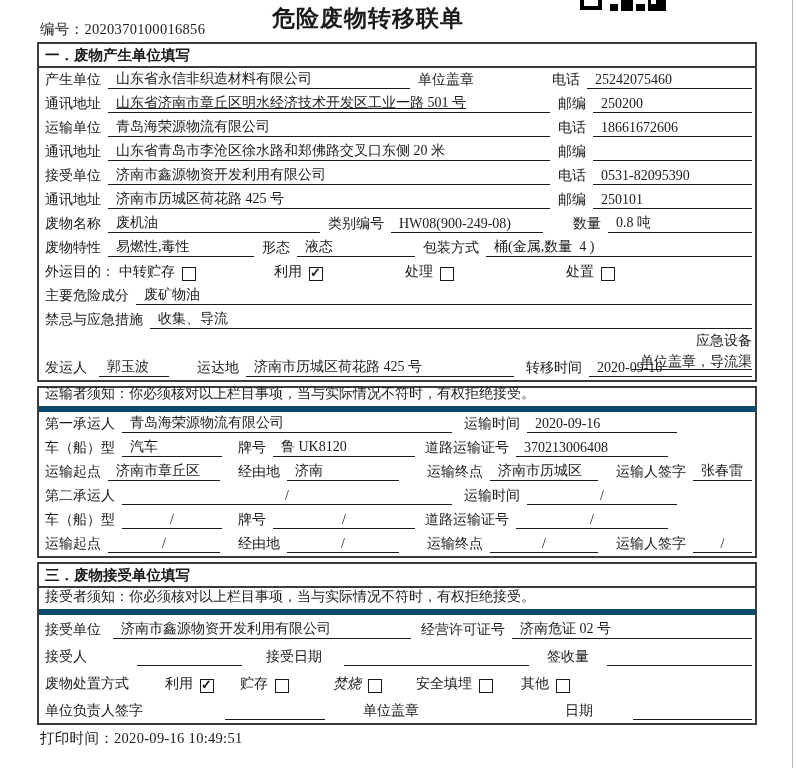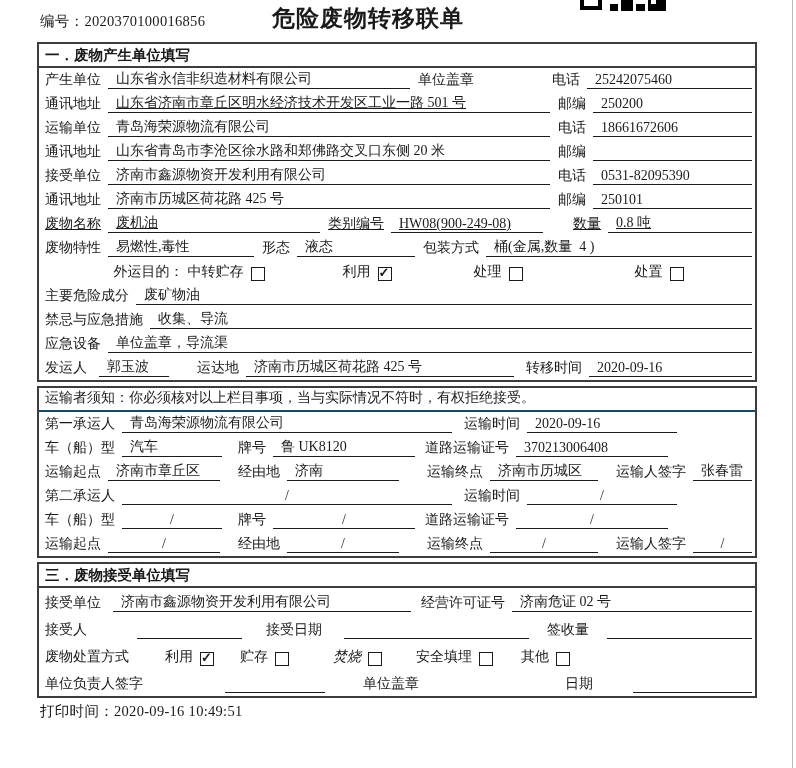--- a/index.html
+++ b/index.html
@@ -5,41 +5,41 @@
   html,body { margin:0; padding:0; background:#ffffff; }
   body {
     width:796px; height:768px; position:relative; overflow:hidden;
     font-family:"Liberation Serif","DejaVu Serif",serif;
     color:#1a1a1a; font-size:14px;
   }
   .page { position:relative; width:796px; height:768px; }
   .right-edge { position:absolute; left:792px; top:0; width:1px; height:768px; background:#b8b8b8; }
 
   .doc-header { position:relative; height:42px; }
-  .doc-number { position:absolute; left:40px; top:12px; font-size:14.5px; letter-spacing:0.3px; }
+  .doc-number { position:absolute; left:40px; top:20px; font-size:14.5px; letter-spacing:0.3px; }
   .doc-title {
     position:absolute; left:0; right:60px; top:3px; text-align:center;
     font-size:23px; font-weight:bold; letter-spacing:1px;
     font-family:"Liberation Sans","DejaVu Sans",sans-serif;
   }
   .qr { position:absolute; left:580px; top:0; width:100px; height:11px; }
   .qr i { position:absolute; background:#000; }
   .qr .finder { left:0; top:0; width:22px; height:10px; background:transparent;
     border-left:4px solid #000; border-right:4px solid #000; border-bottom:4px solid #000; box-sizing:border-box; }
 
   .sections { margin-left:37px; width:720px; }
   .section-box { border:2px solid #3c3c3c; margin-bottom:4px; box-sizing:border-box; background:#fff; }
   .section-header {
     height:24px; line-height:22px; box-sizing:border-box;
     border-bottom:2px solid #3c3c3c; padding-left:6px;
     font-weight:bold; font-size:14.5px;
     font-family:"Liberation Sans","DejaVu Sans",sans-serif;
   }
   .frow { display:flex; align-items:flex-end; padding:0 3px 0 6px; box-sizing:border-box; }
-  .frow.hline { border-bottom:2px solid #0c4a6e; }
+  .frow.hline { border-bottom:6px solid #0c4a6e; }
   .frow > * { margin-bottom:3px; }
   .lbl { white-space:pre; flex:0 0 auto; }
   .note { white-space:pre; flex:0 0 auto; }
   .val {
     border-bottom:1px solid #1a1a1a; padding:0 0 0 8px; margin-left:7px;
     box-sizing:border-box; flex:0 0 auto; white-space:pre; min-height:17px;
   }
   .val.flexv { flex:1 1 auto; }
   .val.center { text-align:center; padding-left:0; }
   .chk { display:flex; align-items:flex-end; flex:0 0 auto; }
@@ -103,37 +103,37 @@
           <span class="val" style="width: 442px;">济南市鑫源物资开发利用有限公司</span>
           <span class="lbl" style="margin-left: 8px;">电话</span>
           <span class="val flexv">0531-82095390</span>
         </div>
         <div class="frow" style="height: 24px;">
           <span class="lbl">通讯地址</span>
           <span class="val" style="width: 442px;">济南市历城区荷花路 425 号</span>
           <span class="lbl" style="margin-left: 8px;">邮编</span>
           <span class="val flexv">250101</span>
         </div>
-        <div class="frow" style="height: 24px; text-decoration: underline;">
+        <div class="frow" style="height: 24px;">
           <span class="lbl">废物名称</span>
           <span class="val" style="width: 212px;">废机油</span>
           <span class="lbl" style="margin-left: 8px;">类别编号</span>
           <span class="val" style="width: 152px;">HW08(900-249-08)</span>
           <span class="lbl" style="margin-left: 30px;">数量</span>
           <span class="val flexv">0.8 吨</span>
         </div>
         <div class="frow" style="height: 24px;">
           <span class="lbl">废物特性</span>
           <span class="val" style="width: 146px;">易燃性,毒性</span>
           <span class="lbl" style="margin-left: 8px;">形态</span>
           <span class="val" style="width: 118px;">液态</span>
           <span class="lbl" style="margin-left: 8px;">包装方式</span>
           <span class="val flexv">桶(金属,数量  4 )</span>
         </div>
-        <div class="frow" style="height: 24px; justify-content: center;">
+        <div class="frow" style="height: 24px;">
           <span class="lbl">外运目的：</span>
           <span class="chk" style="margin-left: 4px;">
             <span class="lbl">中转贮存</span>
             <span class="cbox"></span>
           </span>
           <span class="chk" style="margin-left: 78px;">
             <span class="lbl">利用</span>
             <span class="cbox checked"></span>
           </span>
           <span class="chk" style="margin-left: 82px;">
@@ -146,21 +146,21 @@
           </span>
         </div>
         <div class="frow" style="height: 24px;">
           <span class="lbl">主要危险成分</span>
           <span class="val flexv">废矿物油</span>
         </div>
         <div class="frow" style="height: 24px;">
           <span class="lbl">禁忌与应急措施</span>
           <span class="val flexv">收集、导流</span>
         </div>
-        <div class="frow" style="height: 24px;">
+        <div class="frow" style="height: 24px; flex-direction: column;">
           <span class="lbl">应急设备</span>
           <span class="val flexv">单位盖章，导流渠</span>
         </div>
         <div class="frow" style="height: 24px;">
           <span class="lbl">发运人</span>
           <span class="val" style="width: 70px; margin-left: 12px;">郭玉波</span>
           <span class="lbl" style="margin-left: 28px;">运达地</span>
           <span class="val" style="width: 268px;">济南市历城区荷花路 425 号</span>
           <span class="lbl" style="margin-left: 12px;">转移时间</span>
           <span class="val flexv">2020-09-16</span>
@@ -214,20 +214,23 @@
           <span class="lbl" style="margin-left: 18px;">经由地</span>
           <span class="val center" style="width: 112px;">/</span>
           <span class="lbl" style="margin-left: 28px;">运输终点</span>
           <span class="val center" style="width: 108px;">/</span>
           <span class="lbl" style="margin-left: 18px;">运输人签字</span>
           <span class="val flexv center">/</span>
         </div>
       </div>
       <div class="section-box">
         <div class="section-header">三．废物接受单位填写</div>
+        <div class="frow hline" style="height: 27px;">
+          <span class="note">接受者须知：你必须核对以上栏目事项，当与实际情况不符时，有权拒绝接受。</span>
+        </div>
         <div class="frow" style="height: 27px;">
           <span class="lbl">接受单位</span>
           <span class="val" style="width: 298px; margin-left: 12px;">济南市鑫源物资开发利用有限公司</span>
           <span class="lbl" style="margin-left: 10px;">经营许可证号</span>
           <span class="val flexv">济南危证 02 号</span>
         </div>
         <div class="frow" style="height: 27px;">
           <span class="lbl">接受人</span>
           <span class="val" style="width: 105px; margin-left: 50px;"></span>
           <span class="lbl" style="margin-left: 24px;">接受日期</span>

